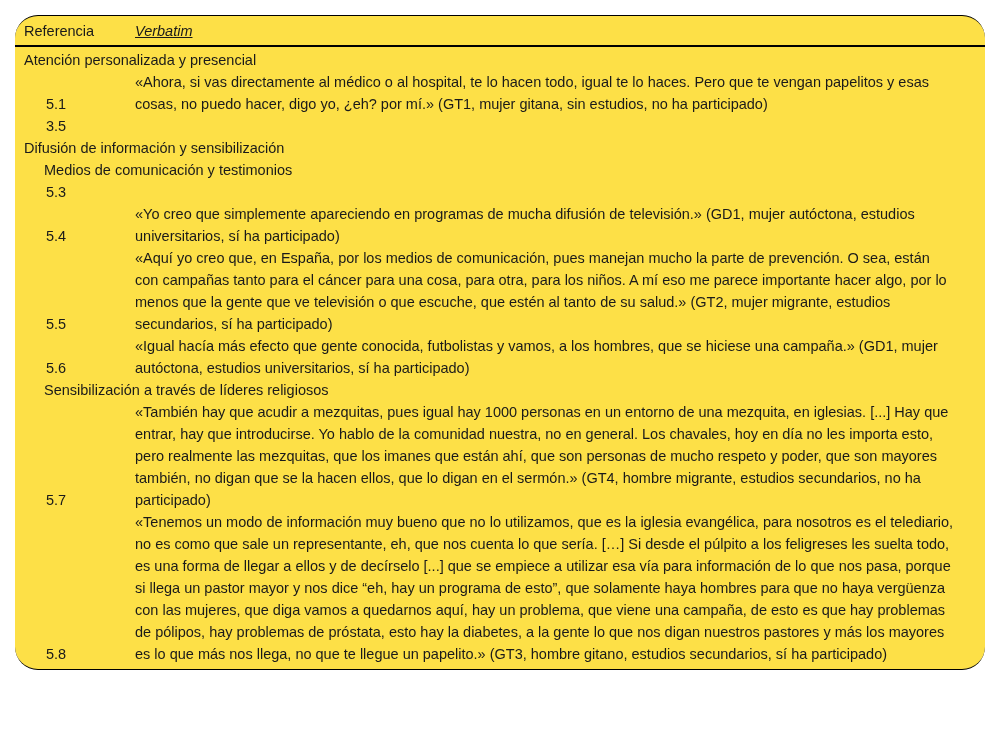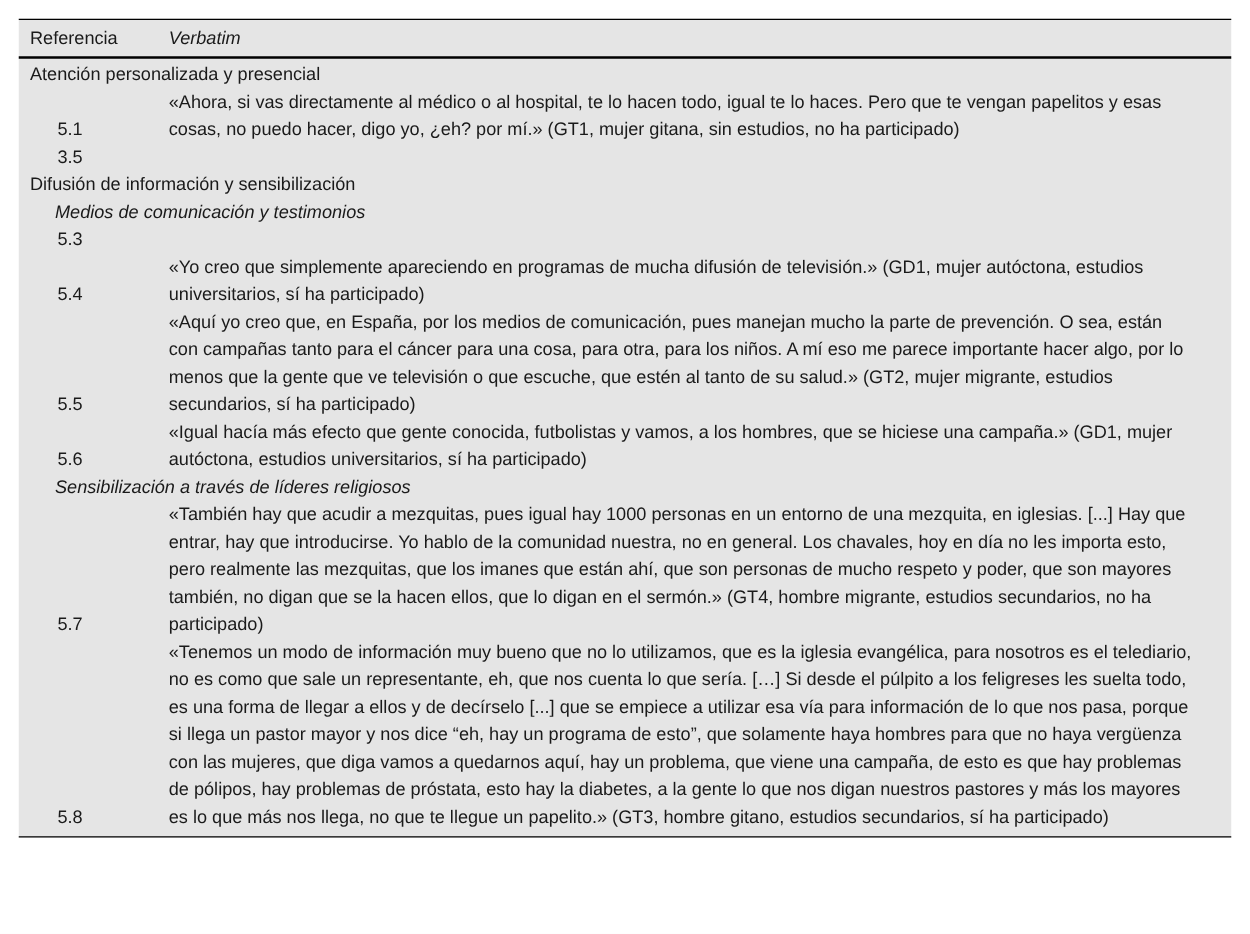--- a/index.html
+++ b/index.html
@@ -10,54 +10,55 @@
     background: #ffffff;
     font-family: "Liberation Sans", sans-serif;
     -webkit-font-smoothing: antialiased;
   }
   .table-wrap {
     position: absolute;
     left: 15px;
     top: 15px;
     width: 970px;
     box-sizing: border-box;
-    background: #e5e5e5;
+    background: #fde047;
     border-top: 1.5px solid #000000;
     border-bottom: 1.5px solid #000000;
     color: #1a1a1a;
+    border-radius: 23px;
   }
   .header-row {
     display: flex;
     align-items: center;
     height: 29px;
     border-bottom: 2.5px solid #000000;
     font-size: 14.5px;
   }
   .col-ref-header {
     width: 120px;
     padding-left: 9px;
     box-sizing: border-box;
     flex-shrink: 0;
   }
   .col-verbatim-header {
     font-style: italic;
+    text-decoration: underline;
   }
   .content {
     padding: 2px 0 4px 0;
   }
   .row {
     font-size: 14.5px;
     line-height: 22px;
   }
   .row.section {
     padding-left: 9px;
   }
   .row.subsection {
     padding-left: 29px;
-    font-style: italic;
   }
   .row.quote {
     display: flex;
     align-items: flex-end;
   }
   .row.quote .ref {
     width: 120px;
     padding-left: 31px;
     box-sizing: border-box;
     flex-shrink: 0;

